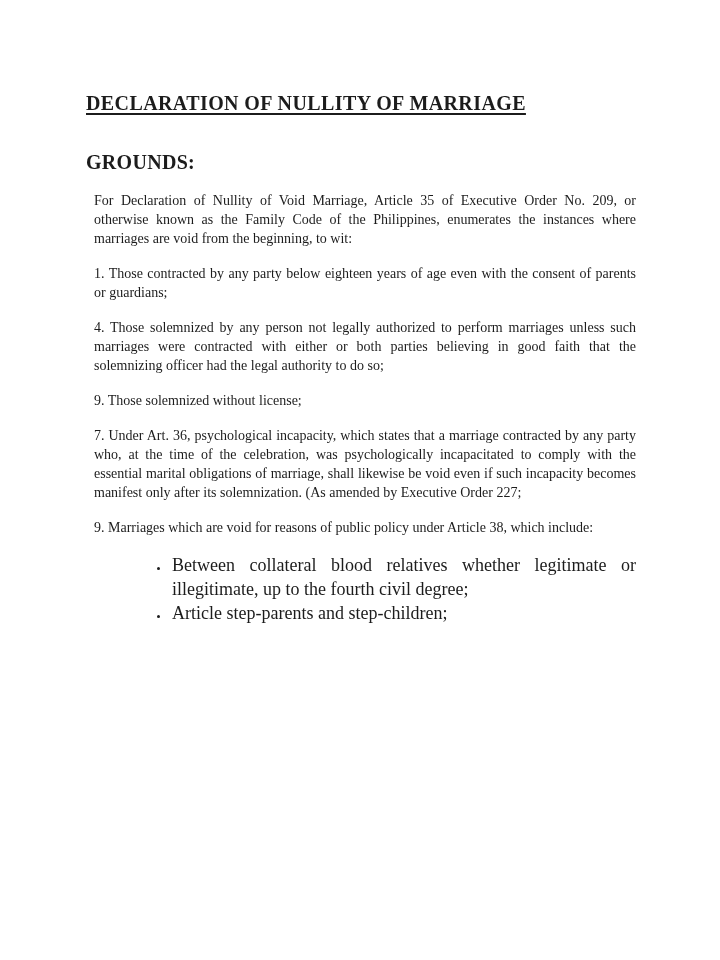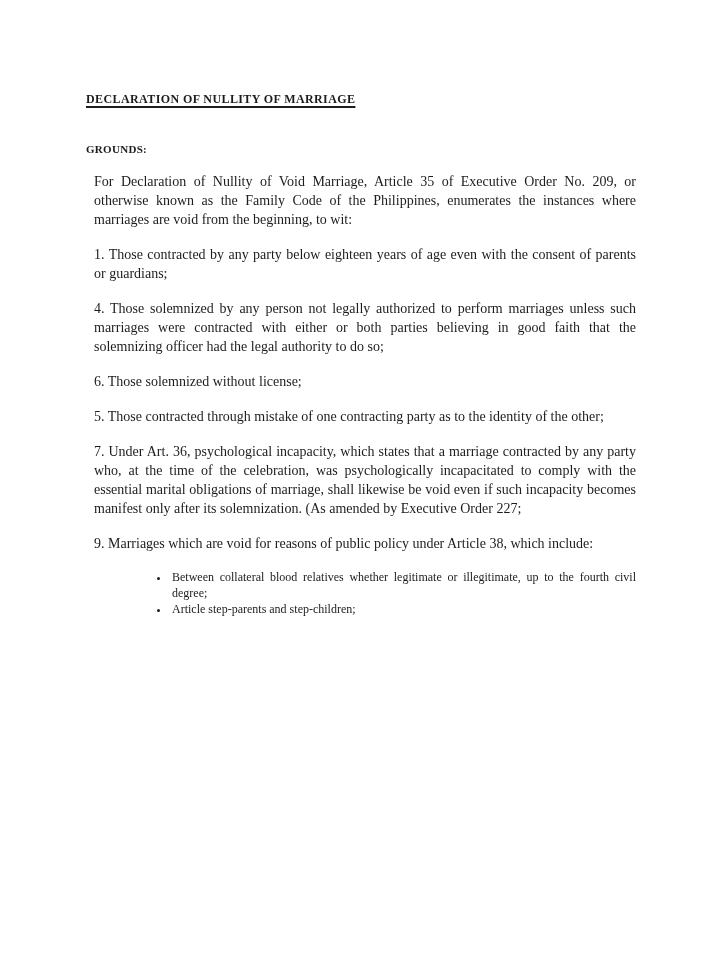--- a/index.html
+++ b/index.html
@@ -13,69 +13,68 @@
     height: 960px;
     margin: 0;
     background: #ffffff;
     box-sizing: border-box;
     padding: 92px 84px 0 86px;
     font-family: "Liberation Serif", "DejaVu Serif", serif;
     color: #1c1c1c;
     overflow: hidden;
   }
   .doc-title {
-    font-size: 12px;
+    font-size: 20px;
     font-weight: bold;
     letter-spacing: 0.4px;
     text-decoration: underline;
     text-decoration-thickness: 1.5px;
     text-underline-offset: 3px;
     margin: 0 0 36px 0;
   }
   .doc-heading {
-    font-size: 11px;
+    font-size: 20px;
     font-weight: bold;
     letter-spacing: 0.3px;
     margin: 0 0 17px 0;
   }
   .doc-para {
     font-size: 14px;
     line-height: 19px;
     text-align: justify;
     margin: 0 0 16px 8px;
   }
   ul.doc-bullets {
     margin: 0;
     padding: 0 0 0 84px;
     list-style: disc outside;
   }
   ul.doc-bullets li {
-    font-size: 12px;
-    line-height: 16px;
+    font-size: 18px;
+    line-height: 24px;
     text-align: justify;
     padding-left: 2px;
   }
   ul.doc-bullets li::marker {
     font-size: 11px;
   }
 </style>
 </head>
 <body>
 
 <div class="page">
   <h1 class="doc-title">DECLARATION OF NULLITY OF MARRIAGE</h1>
 
   <h2 class="doc-heading">GROUNDS:</h2>
 
   <p class="doc-para">For Declaration of Nullity of Void Marriage, Article 35 of Executive Order No. 209, or otherwise known as the Family Code of the Philippines, enumerates the instances where marriages are void from the beginning, to wit:</p>
 
   <p class="doc-para">1. Those contracted by any party below eighteen years of age even with the consent of parents or guardians;</p>
   <p class="doc-para">4. Those solemnized by any person not legally authorized to perform marriages unless such marriages were contracted with either or both parties believing in good faith that the solemnizing officer had the legal authority to do so;</p>
-  <p class="doc-para">6. Those solemnized without license;</p>
-  <p class="doc-para">5. Those contracted through mistake of one contracting party as to the identity of the other;</p>
+  <p class="doc-para">9. Those solemnized without license;</p>
   <p class="doc-para">7. Under Art. 36, psychological incapacity, which states that a marriage contracted by any party who, at the time of the celebration, was psychologically incapacitated to comply with the essential marital obligations of marriage, shall likewise be void even if such incapacity becomes manifest only after its solemnization. (As amended by Executive Order 227;</p>
   <p class="doc-para">9. Marriages which are void for reasons of public policy under Article 38, which include:</p>
 
   <ul class="doc-bullets">
     <li>Between collateral blood relatives whether legitimate or illegitimate, up to the fourth civil degree;</li>
     <li>Article step-parents and step-children;</li>
   </ul>
 </div>
 
 </body></html>

